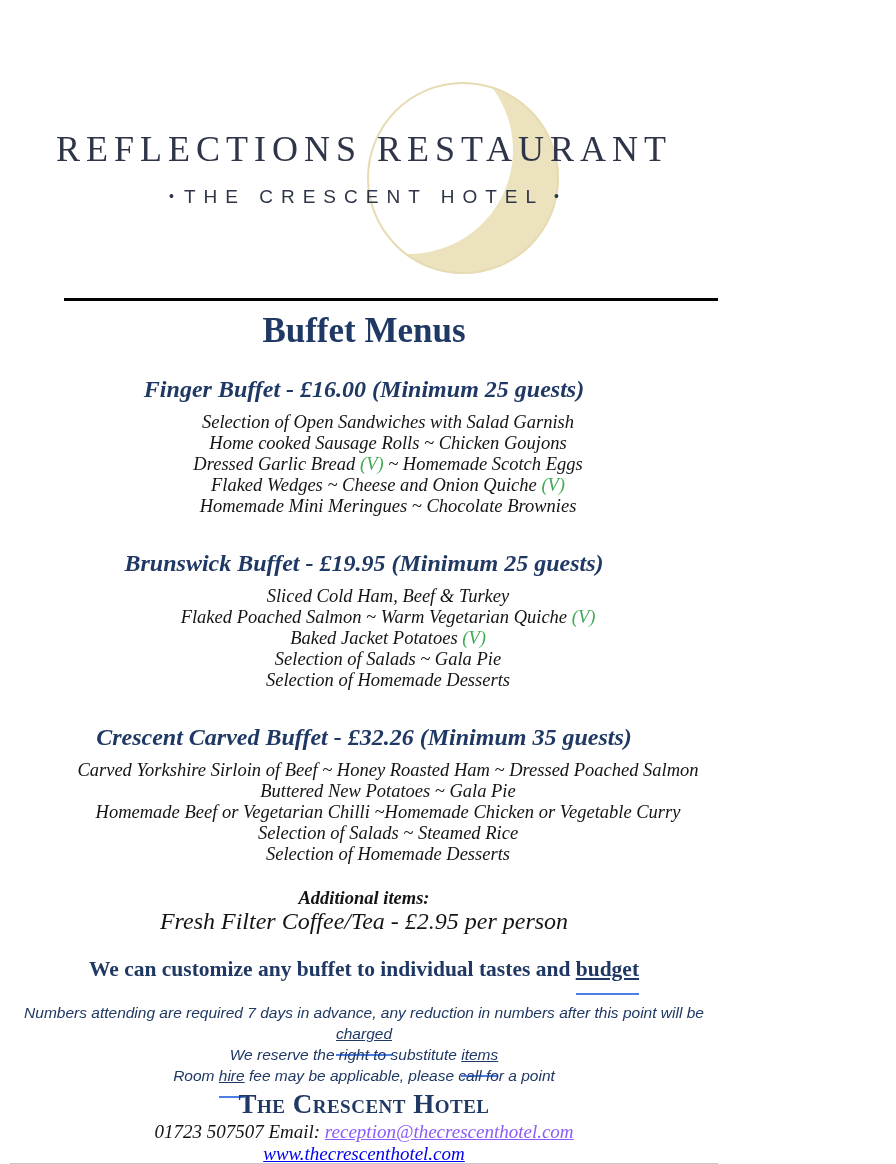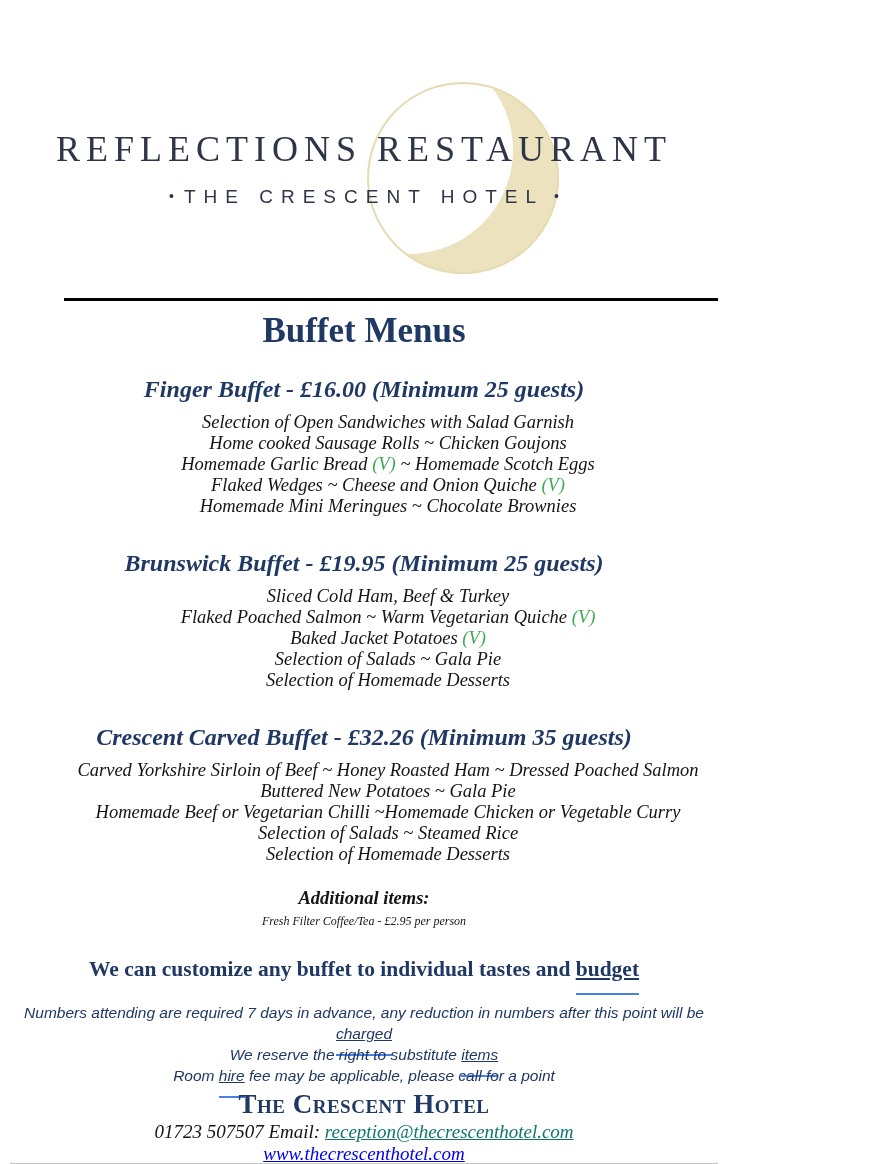--- a/index.html
+++ b/index.html
@@ -38,34 +38,34 @@
   .section{ margin-top:32px; }
   .section:first-of-type{ margin-top:23px; }
   .section-heading{
     margin:0 0 9px 0; font-size:24px; line-height:28px; font-style:italic; font-weight:bold; color:var(--navy);
   }
   .item-line{ margin:0; font-size:18.5px; line-height:21px; font-style:italic; color:#141414;padding-left:48px; }
   .seg-veg{ color:var(--green); }
 
   .additional{ margin-top:22px; }
   .additional-heading{ margin:0; font-size:18.5px; line-height:23px; font-style:italic; font-weight:bold; color:#141414; }
-  .additional-line{ margin:0; font-size:12px; line-height:22px; font-style:italic; color:#141414; }
+  .additional-line{ margin:0; font-size:24px; line-height:22px; font-style:italic; color:#141414; }
 
   .customize{ margin:24px 0 0; font-size:21.5px; line-height:26px; font-weight:bold; color:var(--navy); }
   .seg-link{ text-decoration:underline; border-bottom:2px solid var(--editor-blue); padding-bottom:12px; }
 
   .notes{ margin-top:20px; font-family:"Liberation Sans", sans-serif; font-style:italic; }
   .note-line{ margin:0; font-size:15.5px; line-height:21px; color:var(--navy); }
 
   .footer-hotel{
     margin:3px 0 0; font-variant:small-caps; font-weight:bold; font-size:27px; line-height:30px;
     color:var(--navy); letter-spacing:0.5px;
   }
   .footer-contact{ margin:1px 0 0; font-size:19px; line-height:23px; font-style:italic; color:#141414; }
-  .seg-email{ text-decoration:underline; color:#0f766e; }
+  .seg-email{ text-decoration:underline; color:#8b5cf6; }
   .footer-web{ margin:0; font-size:19px; line-height:22px; font-style:italic; }
   .web-link{ color:var(--hyperlink-blue); text-decoration:underline; }
 
   .bottom-bar{ position:absolute; left:0; top:1153px; width:896px; height:6px; background:var(--gray-bar); }
 </style>
 </head>
 <body>
 
 <div class="page">
 
@@ -82,21 +82,21 @@
   <div class="rule"></div>
 
   <main class="content">
     <h1 class="doc-title">Buffet Menus</h1>
 
     <div>
         <section class="section">
           <h2 class="section-heading">Finger Buffet - £16.00 (Minimum 25 guests)</h2>
           <p class="item-line"><span class="seg-plain">Selection of Open Sandwiches with Salad Garnish</span></p>
           <p class="item-line"><span class="seg-plain">Home cooked Sausage Rolls ~ Chicken Goujons</span></p>
-          <p class="item-line"><span class="seg-plain">Homemade Garlic Bread </span><span class="seg-veg">(V)</span><span class="seg-plain"> ~ Homemade Scotch Eggs</span></p>
+          <p class="item-line"><span class="seg-plain">Dressed Garlic Bread </span><span class="seg-veg">(V)</span><span class="seg-plain"> ~ Homemade Scotch Eggs</span></p>
           <p class="item-line"><span class="seg-plain">Flaked Wedges ~ Cheese and Onion Quiche </span><span class="seg-veg">(V)</span></p>
           <p class="item-line"><span class="seg-plain">Homemade Mini Meringues ~ Chocolate Brownies</span></p>
         </section>
         <section class="section">
           <h2 class="section-heading">Brunswick Buffet - £19.95 (Minimum 25 guests)</h2>
           <p class="item-line"><span class="seg-plain">Sliced Cold Ham, Beef &amp; Turkey</span></p>
           <p class="item-line"><span class="seg-plain">Flaked Poached Salmon ~ Warm Vegetarian Quiche </span><span class="seg-veg">(V)</span></p>
           <p class="item-line"><span class="seg-plain">Baked Jacket Potatoes </span><span class="seg-veg">(V)</span></p>
           <p class="item-line"><span class="seg-plain">Selection of Salads ~ Gala Pie</span></p>
           <p class="item-line"><span class="seg-plain">Selection of Homemade Desserts</span></p>

